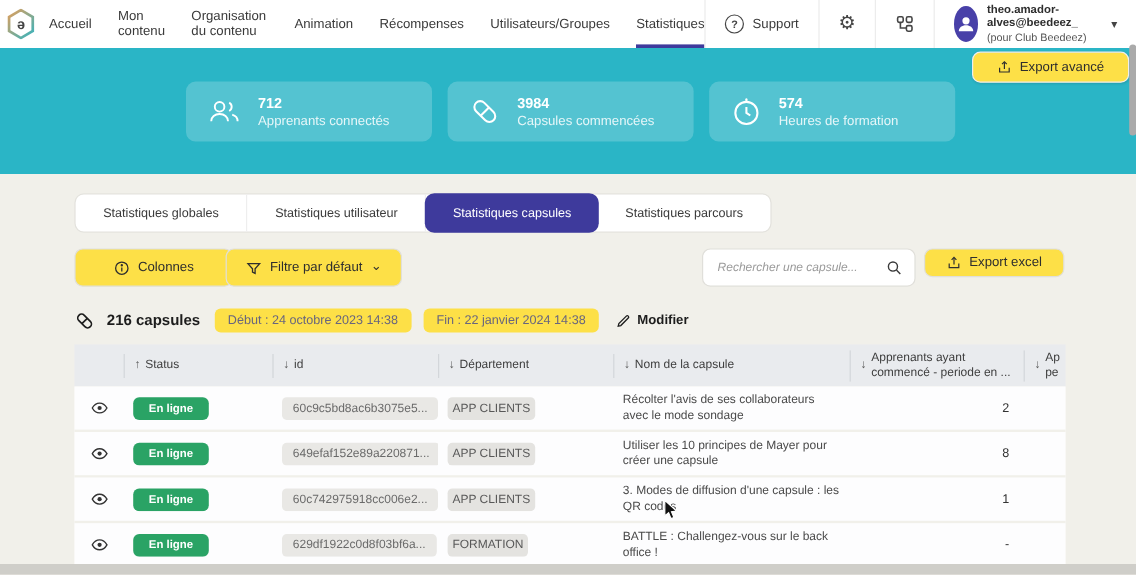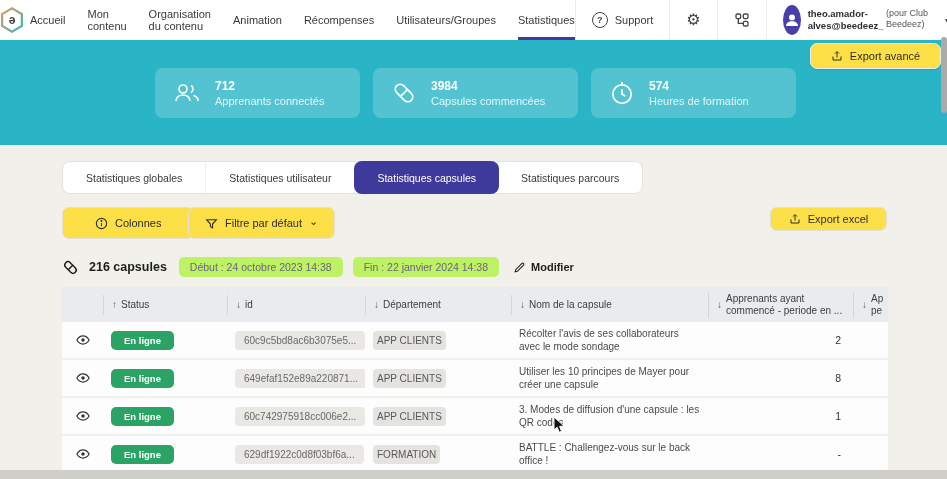--- a/index.html
+++ b/index.html
@@ -19,21 +19,21 @@
     font-size:12px;font-weight:bold;color:#444;}
   .nav{display:flex;align-items:stretch;gap:22px;margin-left:6px;}
   .nav-item{display:flex;align-items:center;font-size:11px;color:#3a3a3a;cursor:pointer;border-bottom:3px solid transparent;padding-top:3px;}
   .nav-item.active{border-bottom-color:#3e3a9c;}
   .top-right{margin-left:auto;display:flex;align-items:stretch;}
   .tr-seg{display:flex;align-items:center;padding:0 16px;border-left:1px solid #ececec;gap:7px;}
   .q-circle{width:14px;height:14px;border:1.3px solid #454545;border-radius:50%;font-size:9px;display:flex;align-items:center;justify-content:center;color:#454545;font-weight:bold;}
   .support-label{font-size:11px;}
   .gear{font-size:16px;color:#454545;line-height:1;}
   .avatar{width:30px;height:30px;border-radius:50%;background:#4840a8;display:flex;align-items:center;justify-content:center;}
-  .user-text{display:flex;flex-direction:row;line-height:1.25;}
+  .user-text{display:flex;flex-direction:column;line-height:1.25;}
   .user-email{font-size:9.5px;color:#2e2e2e;font-weight:bold;}
   .user-org{font-size:9px;color:#555;}
   .caret{font-size:10px;color:#444;margin-left:4px;}
   
   .banner{position:absolute;top:40px;left:0;width:947px;height:105px;background:#2ab5c6;}
   .cards{position:absolute;left:155px;top:28px;display:flex;gap:13px;}
   .stat-card{width:205px;height:50px;box-sizing:border-box;border-radius:8px;background:rgba(255,255,255,0.20);
     display:flex;align-items:center;gap:14px;padding:0 18px;color:#fff;}
   .stat-val{font-size:12px;font-weight:bold;line-height:1.4;}
   .stat-label{font-size:11px;color:rgba(255,255,255,0.85);line-height:1.2;}
@@ -47,21 +47,21 @@
   .tab:last-child{border-right:none;}
   .tab.active{background:#3e3a9c;color:#fff;border-radius:8px;margin:-1px;height:33px;border-right:none;}
   .btn-columns{position:absolute;left:62px;top:62px;height:32px;padding:0 32px;}
   .btn-filter{position:absolute;left:188px;top:62px;height:32px;padding:0 16px;}
   .search-box{position:absolute;left:585px;top:62px;width:178px;height:32px;box-sizing:border-box;background:#fff;border:1px solid #e0dfda;border-radius:7px;display:flex;align-items:center;padding:0 10px;}
   .search-box input{flex:1;border:none;outline:none;font-style:italic;font-size:10px;color:#555;font-family:"Liberation Sans",sans-serif;background:transparent;}
   .search-box input::placeholder{color:#9a9a9a;}
   .btn-excel{position:absolute;left:770px;top:62px;width:117px;height:24px;}
   .summary{position:absolute;left:62px;top:112px;display:flex;align-items:center;gap:10px;}
   .count-label{font-size:12.5px;font-weight:bold;color:#1d1d1d;margin-right:2px;}
-  .date-badge{background:#bef264;color:#68657e;font-size:10.5px;padding:4px 11px;border-radius:5px;white-space:nowrap;}
+  .date-badge{background:#fde047;color:#68657e;font-size:10.5px;padding:4px 11px;border-radius:5px;white-space:nowrap;}
   .modify{display:flex;align-items:center;gap:5px;font-size:11px;font-weight:bold;color:#1d1d1d;cursor:pointer;margin-left:4px;}
   
   .table{position:absolute;left:62px;top:142px;width:826px;}
   .thead,.trow{display:grid;grid-template-columns:41px 124px 138px 146px 197px 145px 35px;align-items:center;}
   .thead{height:35px;background:#e9ebee;font-size:10px;color:#3e3e3e;}
   .th{display:flex;align-items:center;gap:4px;padding-left:8px;border-left:1px solid #d3d6da;height:20px;line-height:1.15;overflow:hidden;}
   .th.first{border-left:none;}
   .sort{color:#5a5a5a;font-size:10px;}
   .trow{height:36px;background:#fdfdfe;border-bottom:2px solid #f1f0ea;}
   .cell{padding-left:8px;overflow:hidden;}
@@ -207,20 +207,29 @@
   <button class="btn btn-filter">
     <span>
       <svg width="13" height="13" viewBox="0 0 24 24" fill="none" stroke="#2e2e2e" stroke-width="2">
         <path d="M3 5h18l-7 8v7l-4-2v-5z"></path>
       </svg>
     </span>
     <span>Filtre par défaut</span>
     <span style="margin-top:-4px;">⌄</span>
   </button>
 
+  <div class="search-box">
+    <input type="text" placeholder="Rechercher une capsule..." style="">
+    <span>
+      <svg width="14" height="14" viewBox="0 0 24 24" fill="none" stroke="#3a3a3a" stroke-width="2">
+        <circle cx="10.5" cy="10.5" r="6.5"></circle>
+          <line x1="15.5" y1="15.5" x2="21" y2="21"></line>
+      </svg>
+    </span>
+  </div>
 
   <button class="btn btn-excel">
     <span>
       <svg width="12" height="12" viewBox="0 0 24 24" fill="none" stroke="#2e2e2e" stroke-width="2">
         <path d="M12 15V4"></path>
           <path d="M8 7l4-4 4 4"></path>
           <path d="M4 13v7h16v-7"></path>
       </svg>
     </span>
     <span>Export excel</span>

